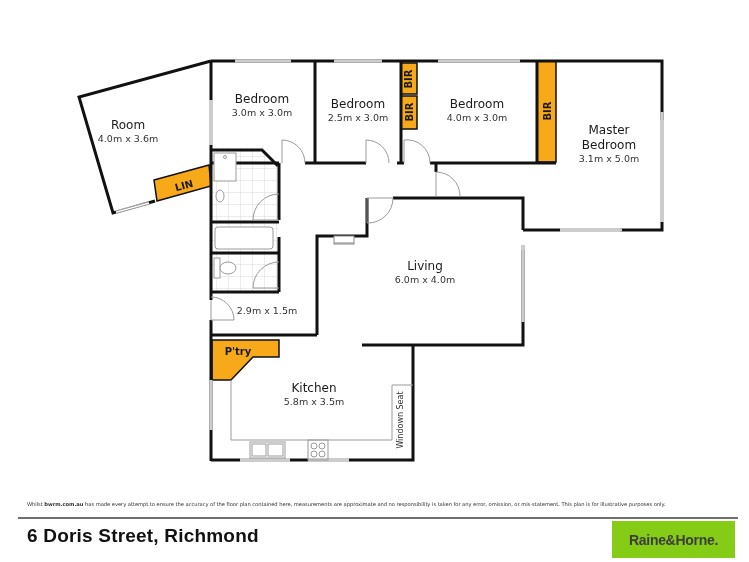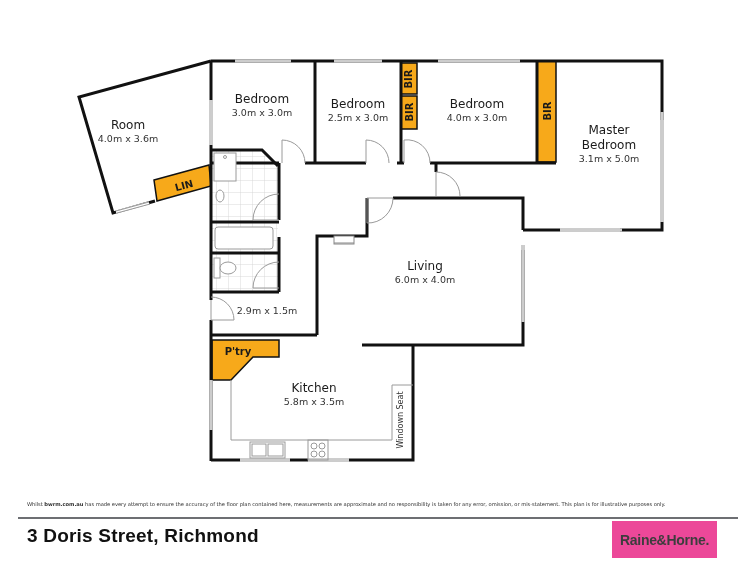--- a/index.html
+++ b/index.html
@@ -5,21 +5,21 @@
   html, body { margin:0; padding:0; background:#ffffff; }
   body { width:749px; height:562px; position:relative; overflow:hidden; font-family:"DejaVu Sans", sans-serif; }
   #plan { position:absolute; left:0; top:0; }
   .room-name { font-family:"DejaVu Sans", sans-serif; font-size:12px; fill:#1a1a1a; text-anchor:middle; }
   .room-dim { font-family:"DejaVu Sans", sans-serif; font-size:9.5px; fill:#333; text-anchor:middle; }
   .cup-label { font-family:"DejaVu Sans", sans-serif; font-size:10px; fill:#1a1a1a; text-anchor:middle; font-weight:bold; }
   .disclaimer { position:absolute; left:27px; top:501px; width:700px; font-size:5.2px; color:#333; white-space:nowrap; letter-spacing:-0.05px; }
   .disclaimer b { font-weight:bold; }
   .divider { position:absolute; left:18px; top:517px; width:720px; height:2px; background:#6d6f73; }
   .address { position:absolute; left:27px; top:525px; font-family:"Liberation Sans", sans-serif; font-size:19px; font-weight:bold; color:#111; letter-spacing:0.2px; }
-  .logo { position:absolute; left:612px; top:521px; width:105px; height:37px; background:#ec4899; display:flex; align-items:center; justify-content:center; }
+  .logo { position:absolute; left:612px; top:521px; width:123px; height:37px; background:#84cc16; display:flex; align-items:center; justify-content:center; }
   .logo span { font-family:"Liberation Sans", sans-serif; font-size:14px; font-weight:bold; color:#3d3d3d; letter-spacing:-0.3px; }
 </style>
 </head>
 <body>
 
 <svg id="plan" width="749" height="500" viewBox="0 0 749 500">
   <defs>
     <pattern id="tiles" width="12" height="12" patternUnits="userSpaceOnUse">
       <rect width="12" height="12" fill="#fff"></rect>
       <path d="M0 0H12M0 0V12" stroke="#cfcfcf" stroke-width="0.8"></path>
@@ -179,16 +179,16 @@
   <text class="cup-label" x="409" y="82" transform="rotate(-90 409 79)">BIR</text>
   <text class="cup-label" x="409" y="116" transform="rotate(-90 409 112)">BIR</text>
   <text class="cup-label" x="547" y="115" transform="rotate(-90 547 111)">BIR</text>
   <text class="cup-label" x="238" y="355">P'try</text>
 
   <text x="403" y="420" font-size="8" fill="#333" text-anchor="middle" transform="rotate(-90 403 420)" font-family="DejaVu Sans, sans-serif">Windown Seat</text>
 </svg>
 
 <div class="disclaimer"><span>Whilst </span><b>bwrm.com.au</b><span> has made every attempt to ensure the accuracy of the floor plan contained here, measurements are approximate and no responsibility is taken for any error, omission, or mis-statement. This plan is for illustrative purposes only.</span></div>
 <div class="divider"></div>
-<div class="address">3 Doris Street, Richmond</div>
+<div class="address">6 Doris Street, Richmond</div>
 <div class="logo">
     <span>Raine&amp;Horne.</span>
   </div>
 
 </body></html>

